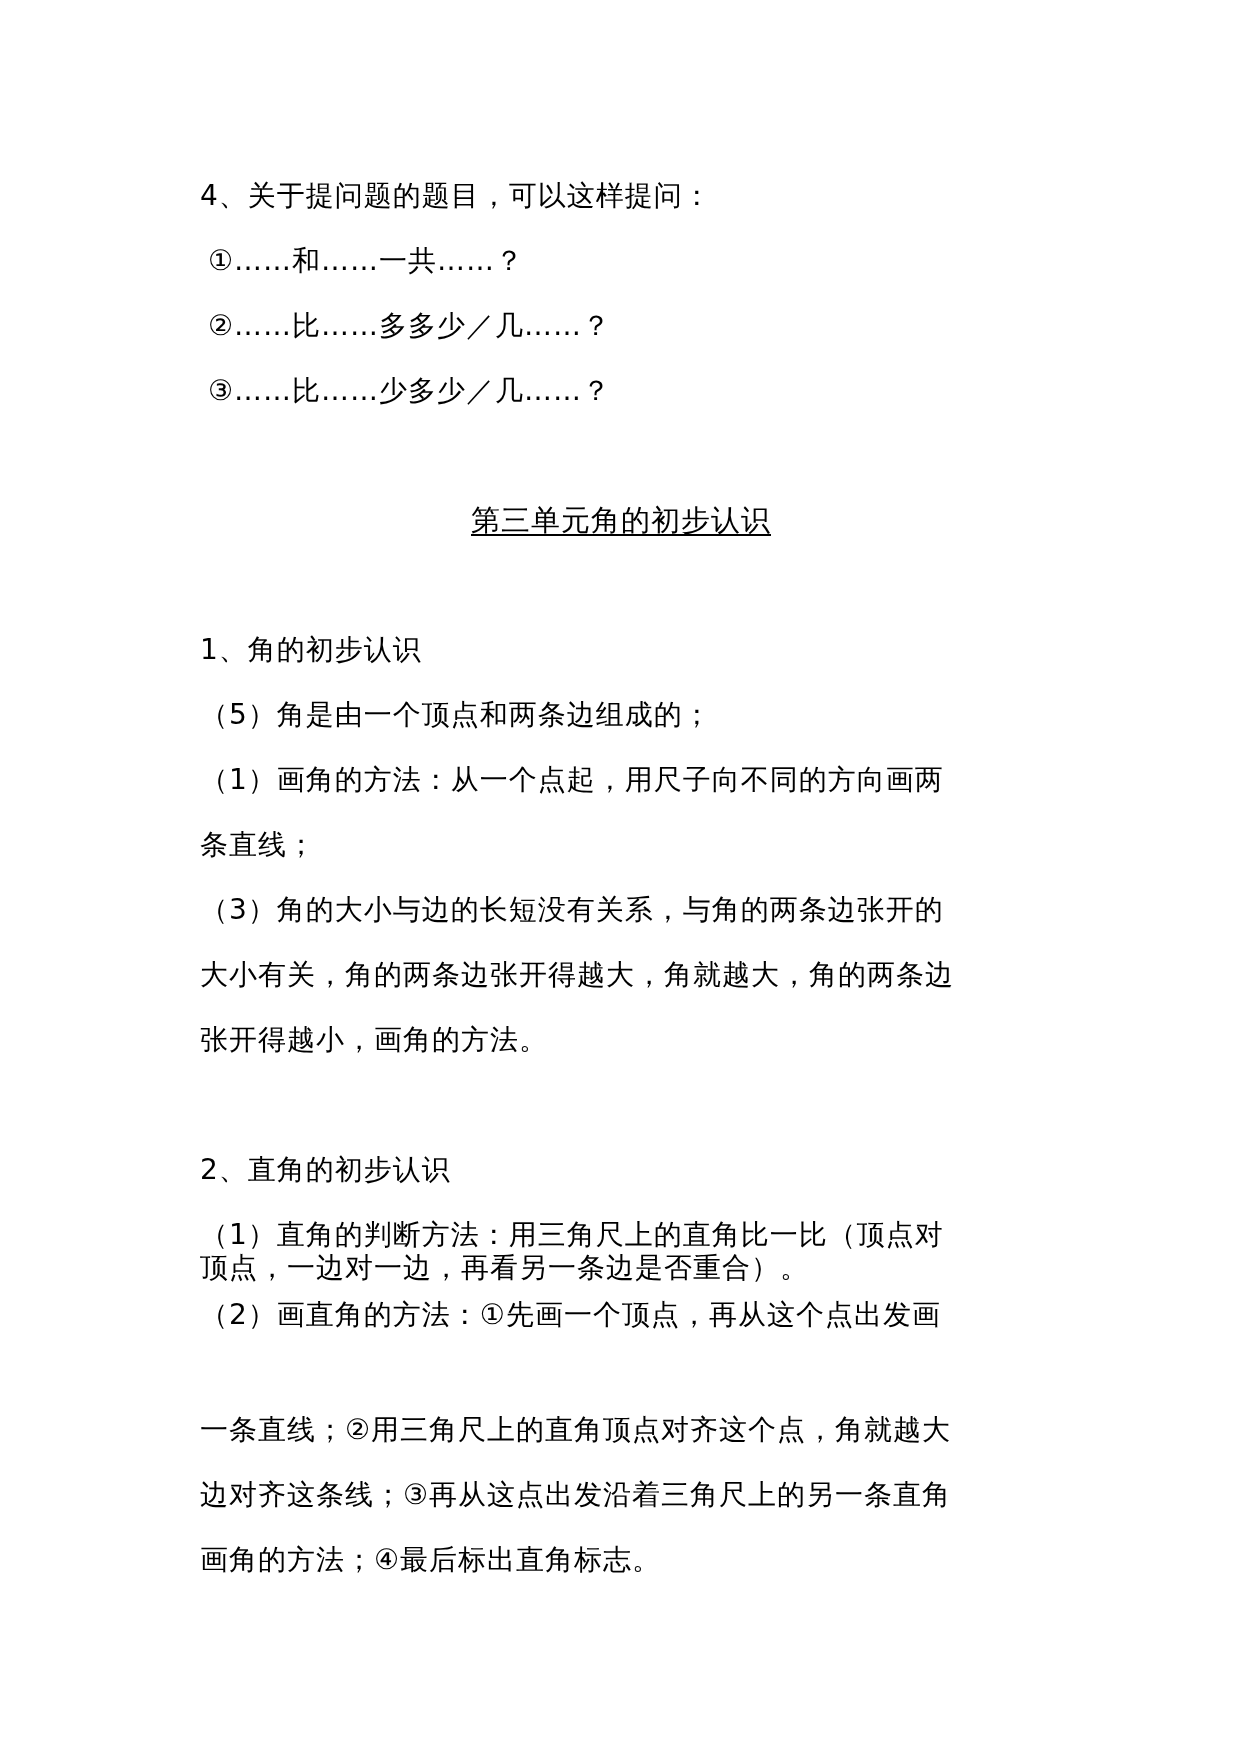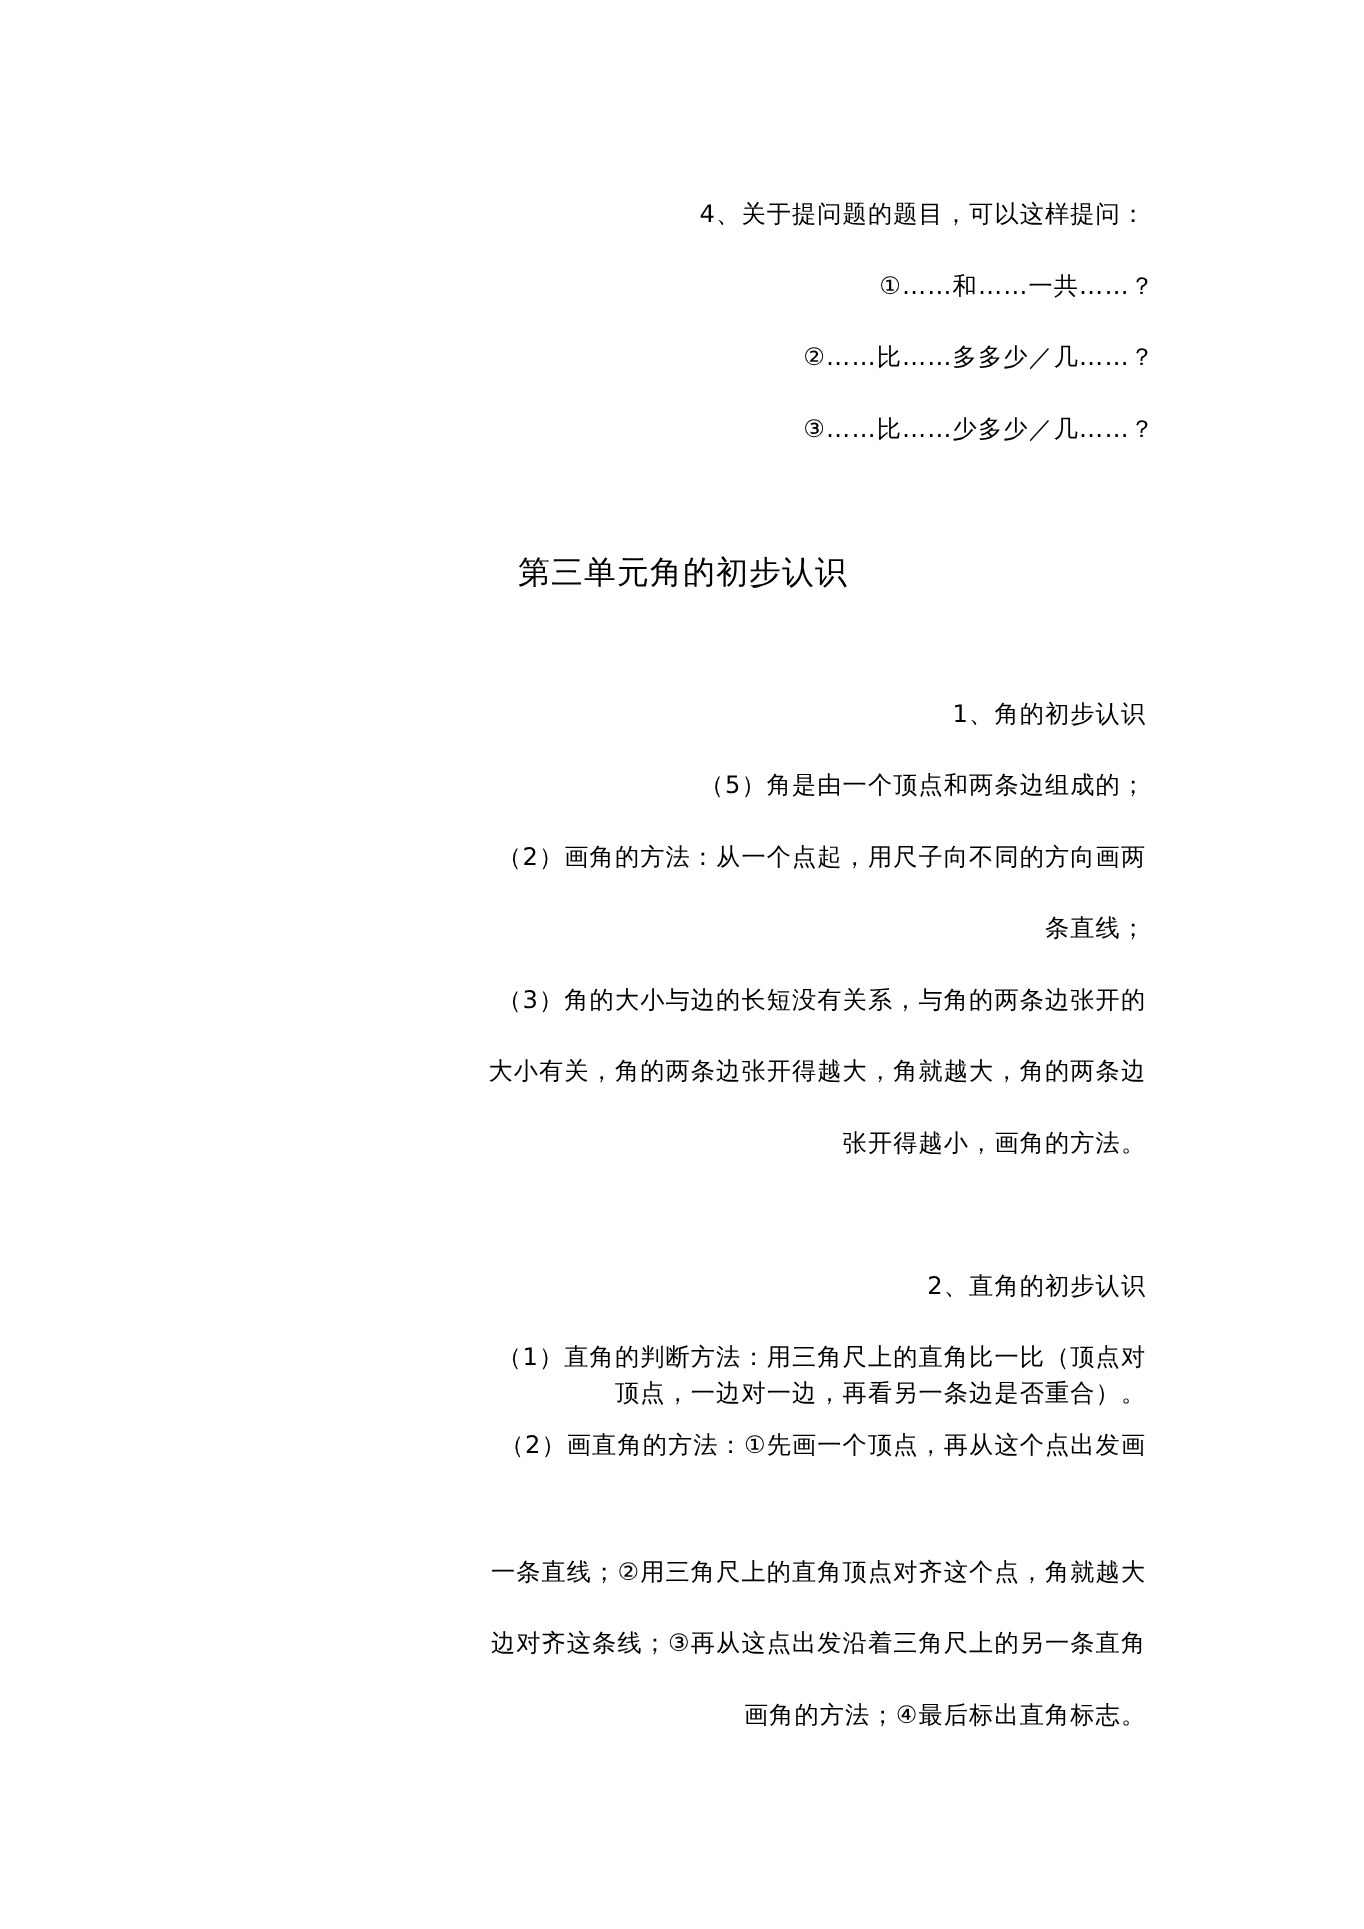--- a/index.html
+++ b/index.html
@@ -3,45 +3,44 @@
   <meta charset="utf-8">
   <style>
     html, body { margin: 0; padding: 0; background: #ffffff; }
     body {
       width: 1240px; height: 1754px; position: relative; overflow: hidden;
       font-family: "DejaVu Sans", sans-serif; color: #000000;
     }
     .page { position: absolute; left: 200px; top: 0; width: 842px; }
     .line {
       position: absolute; left: 0; width: 842px;
-      font-size: 22px; line-height: 40px; white-space: nowrap;
+      font-size: 28px; line-height: 40px; white-space: nowrap;
       letter-spacing: 1px;
-      text-align: right;
     }
     .indent { left: 8px; }
     .title {
       position: absolute; left: 0; width: 842px; text-align: center;
       font-size: 29px; line-height: 40px; letter-spacing: 1px;
     }
-    .title span { text-underline-offset: 4px; text-decoration-thickness: 2px; }
+    .title span { text-decoration: underline; text-underline-offset: 4px; text-decoration-thickness: 2px; }
   </style>
 </head>
 <body>
 
 <div class="page">
   <div class="line" style="top:176px">4、关于提问题的题目，可以这样提问：</div>
   <div class="line indent" style="top:241px">①……和……一共……？</div>
   <div class="line indent" style="top:306px">②……比……多多少／几……？</div>
   <div class="line indent" style="top:371px">③……比……少多少／几……？</div>
 
   <div class="title" style="top:500px"><span>第三单元角的初步认识</span></div>
 
   <div class="line" style="top:630px">1、角的初步认识</div>
   <div class="line" style="top:695px">（5）角是由一个顶点和两条边组成的；</div>
-  <div class="line" style="top:760px">（2）画角的方法：从一个点起，用尺子向不同的方向画两</div>
+  <div class="line" style="top:760px">（1）画角的方法：从一个点起，用尺子向不同的方向画两</div>
   <div class="line" style="top:825px">条直线；</div>
   <div class="line" style="top:890px">（3）角的大小与边的长短没有关系，与角的两条边张开的</div>
   <div class="line" style="top:955px">大小有关，角的两条边张开得越大，角就越大，角的两条边</div>
   <div class="line" style="top:1020px">张开得越小，画角的方法。</div>
 
   <div class="line" style="top:1150px">2、直角的初步认识</div>
   <div class="line" style="top:1215px">（1）直角的判断方法：用三角尺上的直角比一比（顶点对</div>
   <div class="line" style="top:1248px">顶点，一边对一边，再看另一条边是否重合）。</div>
   <div class="line" style="top:1295px">（2）画直角的方法：①先画一个顶点，再从这个点出发画</div>
   <div class="line" style="top:1410px">一条直线；②用三角尺上的直角顶点对齐这个点，角就越大</div>

